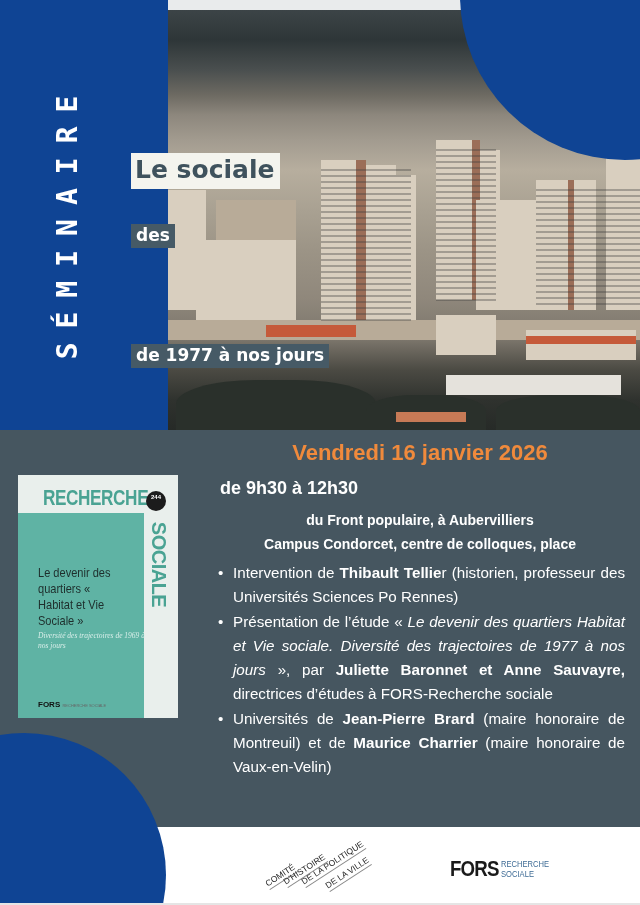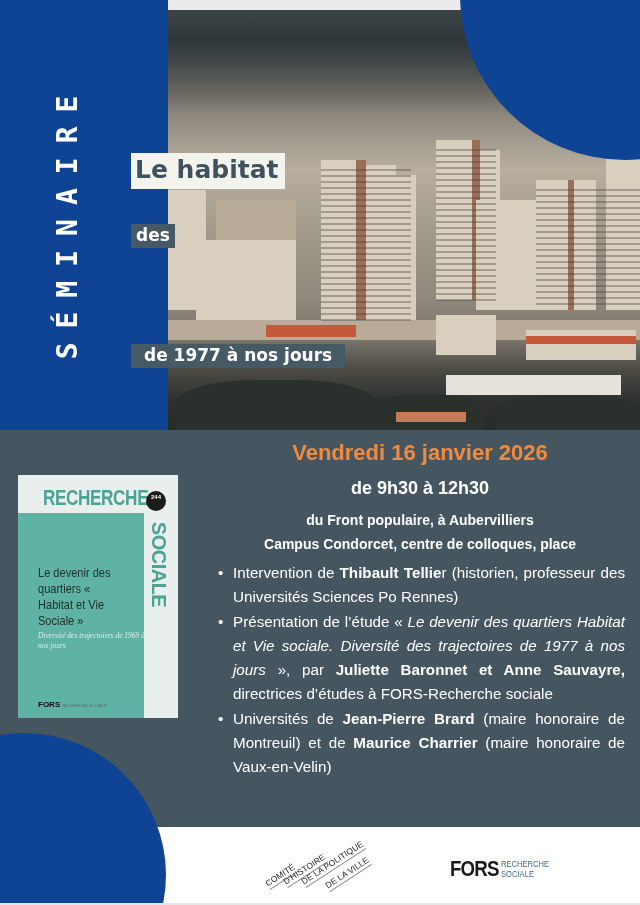--- a/index.html
+++ b/index.html
@@ -35,21 +35,21 @@
 
   .tag { position: absolute; font-family: "DejaVu Sans", sans-serif; font-weight: bold; padding: 2px 6px; line-height: 1.05; }
   .tag.light { background: #f4f4ee; color: #3f525d; }
   .tag.dark { background: #465a66; color: #ffffff; text-align: center; }
 
   
   .info { position: absolute; left: 0; top: 430px; width: 640px; height: 397px; background: #465660; }
   .blue-circle-bottom { position: absolute; left: -118px; top: 733px; width: 284px; height: 284px; border-radius: 50%; background: #0f4494; }
 
   .date { position: absolute; left: 220px; top: 440px; width: 400px; text-align: center; color: #f08a3c; font-weight: bold; font-size: 22px; }
-  .time { position: absolute; left: 220px; top: 478px; width: 400px; text-align: center; color: #ffffff; font-weight: bold; font-size: 18px; }
+  .time { position: absolute; left: 220px; top: 478px; width: 400px; color: #ffffff; font-weight: bold; font-size: 18px; }
   .place { position: absolute; left: 230px; top: 508px; width: 380px; text-align: center; color: #ffffff; font-weight: bold; font-size: 14px; line-height: 24px; }
 
   .bullets { position: absolute; left: 215px; top: 561px; width: 410px; color: #ffffff; font-size: 15.2px; line-height: 24.3px; list-style: none; }
   .bullets li { position: relative; padding-left: 18px; text-align: justify; }
   .bullets li::before { content: "•"; position: absolute; left: 3px; top: 0; }
   .bullets b { font-weight: bold; }
   .bullets i { font-style: italic; }
 
   
   .book { position: absolute; left: 18px; top: 475px; width: 160px; height: 243px; background: #e9efec; }
@@ -106,23 +106,23 @@
     <div class="tree" style="left:330px;top:395px;width:144px;height:40px;"></div>
     <div class="roof" style="left:230px;top:412px;width:70px;height:10px;background:#c77a56;"></div>
   </div>
   <div class="strip-left"></div>
   <div class="blue-circle-top"></div>
 
   <div class="vertical-title">
     <span>SÉMINAIRE</span>
   </div>
 
-  <div class="tag light" style="left:131px;top:153px;font-size:25px;padding:4px 6px 6px 4px;">Le habitat</div>
+  <div class="tag light" style="left:131px;top:153px;font-size:25px;padding:4px 6px 6px 4px;">Le sociale</div>
   <div class="tag dark" style="left:131px;top:224px;font-size:17px;padding:3px 5px;">des</div>
-  <div class="tag dark" style="left:131px;top:344px;font-size:17px;padding:3px 13px;">de 1977 à nos jours</div>
+  <div class="tag dark" style="left:131px;top:344px;font-size:17px;padding:3px 5px;">de 1977 à nos jours</div>
 </div>
 
 <div class="info"></div>
 
 <div class="date">Vendredi 16 janvier 2026</div>
 <div class="time">de 9h30 à 12h30</div>
 <div class="place">
   <div>du Front populaire,  à Aubervilliers</div>
   <div>Campus Condorcet, centre de colloques, place</div>
 </div>

